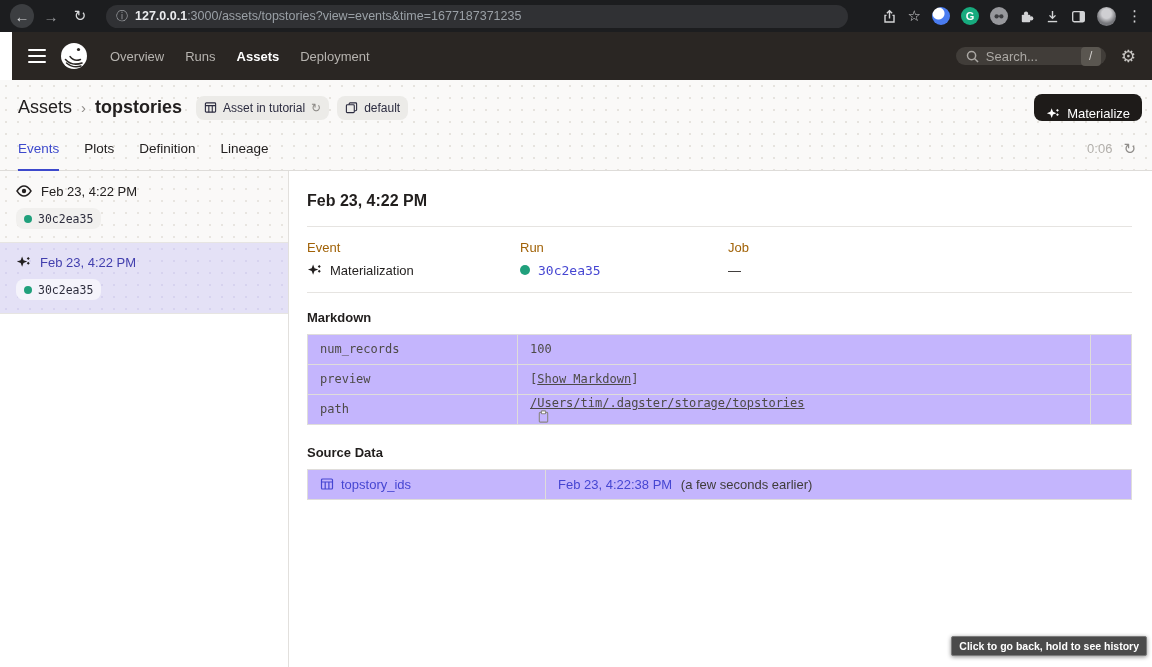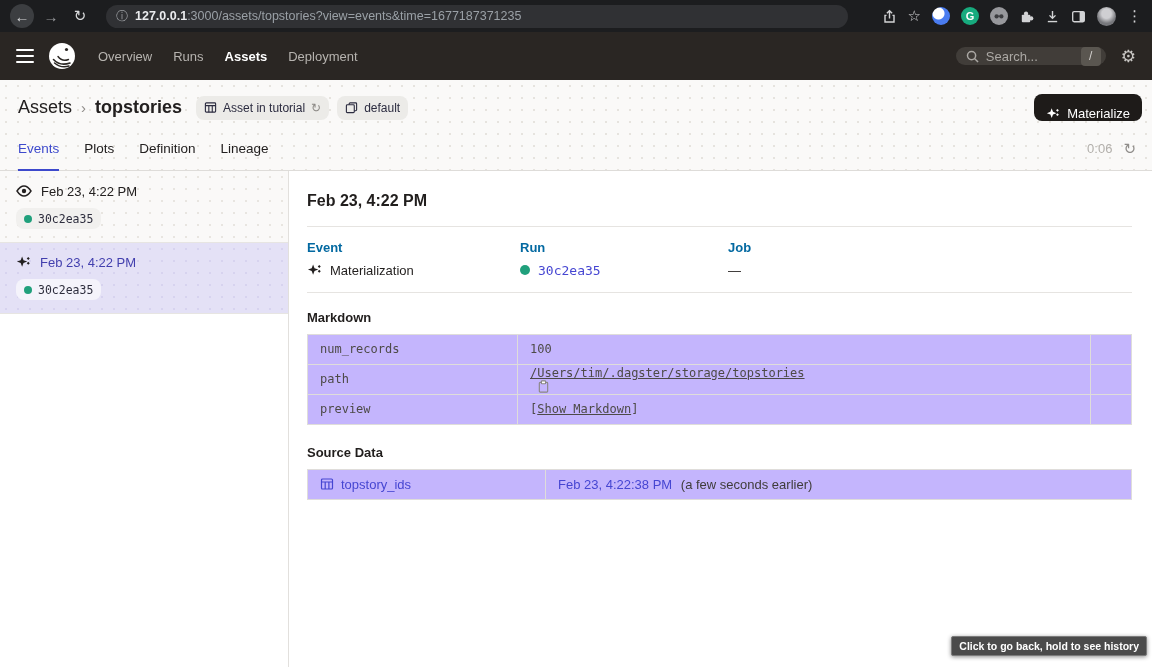--- a/index.html
+++ b/index.html
@@ -37,21 +37,21 @@
   .ext-circle { width: 18px; height: 18px; border-radius: 50%; }
   .ext-blue  { background: radial-gradient(circle at 36% 36%, #ffffff 0 34%, #4a7cf0 40%); }
   .ext-green { background: #17ab7e; color: #fff; font-size: 11px; font-weight: 700;
                display: flex; align-items: center; justify-content: center; }
   .ext-gray  { background: #97989c; display: flex; align-items: center; justify-content: center; }
   .avatar { width: 19px; height: 19px; border-radius: 50%;
             background: radial-gradient(circle at 50% 35%, #cfcfd2 0 30%, #77787c 62%); }
   .dots { font-size: 15px; color: #d2d3d5; }
   
   .app-header {
-    position: absolute; top: 32px; left: 0; right: 0; height: 48px;
+    position: absolute; top: 32px; left: 12px; right: 0; height: 48px;
     background: #2a2623; display: flex; align-items: center; padding: 0 16px;
   }
   .burger { display: flex; flex-direction: column; gap: 3.5px; margin-right: 14px; cursor: pointer; }
   .burger span { width: 18px; height: 2.5px; background: #fff; border-radius: 1px; }
   .logo { width: 28px; height: 28px; margin-right: 22px; cursor: pointer; }
   .nav-item { font-size: 13px; color: #b6b3af; margin-right: 21px; cursor: pointer; }
   .nav-item.active { color: #ffffff; font-weight: 700; }
   .hdr-search {
     margin-left: auto; width: 150px; height: 18px; border-radius: 14px;
     background: #413d39; display: flex; align-items: center;
@@ -117,21 +117,21 @@
   .ev-item.selected .run-pill { background: #f4f3fb; }
   .gdot { width: 8px; height: 8px; border-radius: 50%; background: #20a07c; flex: 0 0 auto; }
   .gdot.lg { width: 10px; height: 10px; }
   
   .detail { flex: 1; padding: 21px 20px 0 18px; overflow: hidden; }
   .d-title { font-size: 16px; font-weight: 600; color: #211e1d; line-height: 1.1; }
   .d-hr { border: none; border-top: 1px solid #e6e4e1; margin-top: 16px; }
   .info-cols { display: flex; margin-top: 13px; }
   .icol { width: 208px; }
   .icol.c1 { width: 213px; }
-  .i-label { font-size: 13px; font-weight: 700; color: #0369a1; margin-bottom: 8px; }
+  .i-label { font-size: 13px; font-weight: 400; color: #a16207; margin-bottom: 8px; }
   .i-value { font-size: 13px; color: #211e1d; display: flex; align-items: center; gap: 8px; }
   .run-link { font-family: "DejaVu Sans Mono", monospace; font-size: 13px; color: #4646d2; cursor: pointer; }
   .sec-h { font-size: 13px; font-weight: 700; color: #211e1d; margin: 17px 0 9px; }
   table { width: 100%; border-collapse: collapse; table-layout: fixed; background: #c4b5fd; }
   td { border: 1px solid #dfddda; height: 30px; padding: 0 12px; vertical-align: middle; }
   .meta-table td { font-family: "DejaVu Sans Mono", monospace; font-size: 12px; color: #4d4a47; }
   .m-link { color: #4d4a47; text-decoration: underline; cursor: pointer; }
   .copy-ic { color: #8a8784; margin-left: 7px; vertical-align: -2px; cursor: pointer; }
   .src-table td { font-size: 13px; color: #3f3c39; }
   .src-asset { display: flex; align-items: center; gap: 7px; color: #4646d2; cursor: pointer; }
@@ -338,30 +338,30 @@
           <col>
           <col style="width:41px">
         </colgroup>
       <tbody>
           <tr>
         <td>num_records</td>
         <td>100</td>
         <td></td>
       </tr>
       <tr>
+        <td>preview</td>
+        <td><span>[</span><span class="m-link">Show Markdown</span><span>]</span></td>
+        <td></td>
+      </tr>
+      <tr>
         <td>path</td>
         <td><span class="m-link">/Users/tim/.dagster/storage/topstories</span><svg class="copy-ic" width="13" height="13" viewBox="0 0 14 14" fill="none" stroke="currentColor" stroke-width="1.2">
                 <rect x="2.5" y="2.5" width="9" height="10.5" rx="1"></rect>
                 <rect x="4.8" y="1" width="4.4" height="3" rx="0.6" fill="#ffffff"></rect>
               </svg></td>
-        <td></td>
-      </tr>
-      <tr>
-        <td>preview</td>
-        <td><span>[</span><span class="m-link">Show Markdown</span><span>]</span></td>
         <td></td>
       </tr>
     </tbody>
       </table>
 
     <div class="sec-h" style="margin-top:20px">Source Data</div>
     <table class="src-table">
       <colgroup>
           <col style="width:238px">
           <col>

